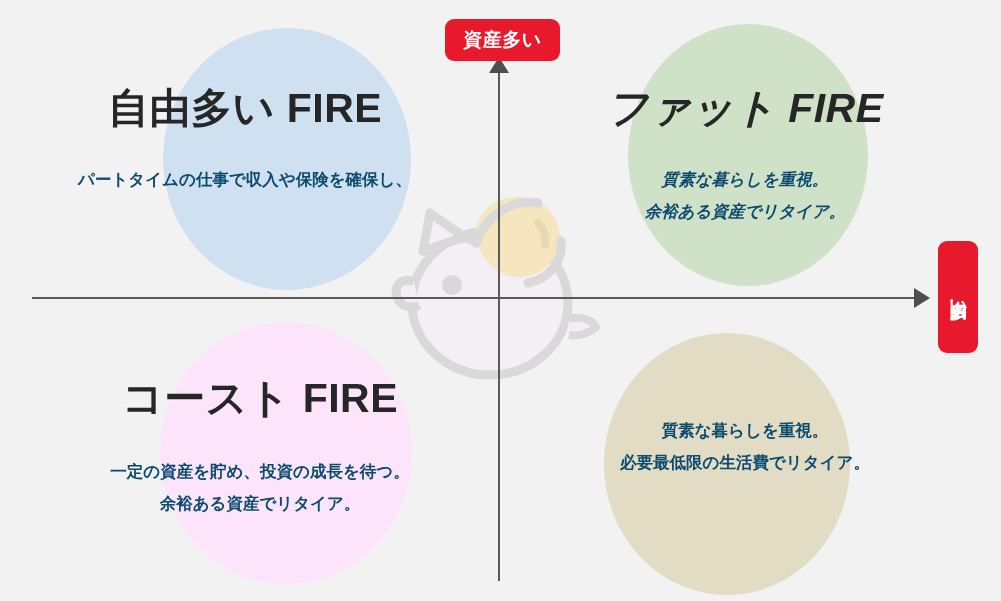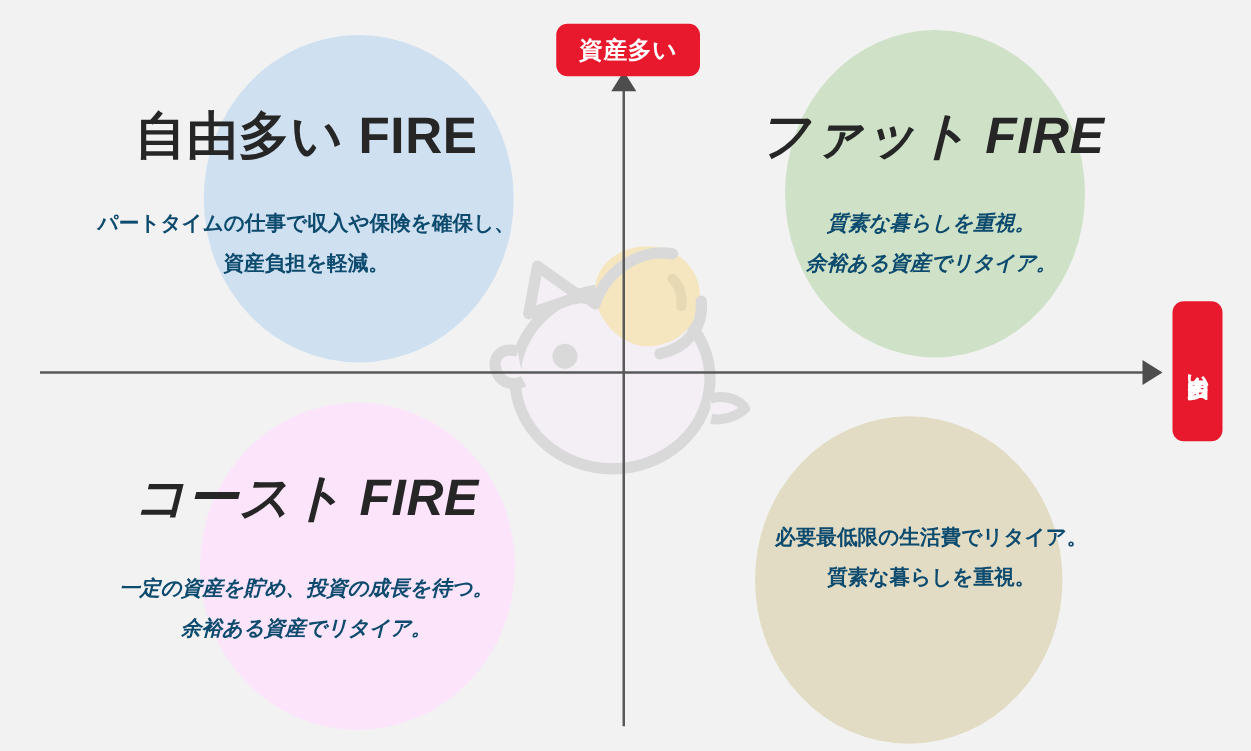--- a/index.html
+++ b/index.html
@@ -110,21 +110,21 @@
   .quad-desc {
     font-size: 16.5px;
     font-weight: bold;
     color: #0c4a6e;
     line-height: 1.95;
     white-space: nowrap;
   }
 
   .quad-barista { left: 20px;  top: 88px;  width: 450px; }
   .quad-fat     { left: 520px; top: 88px;  width: 450px; font-style: italic; }
-  .quad-coast   { left: 20px;  top: 378px; width: 450px; font-style: italic; }
+  .quad-coast   { left: 35px;  top: 378px; width: 450px; }
   .quad-lean    { left: 520px; top: 378px; width: 450px; }
 
   .quad .quad-desc { margin-top: 34px; }
   .quad-coast .quad-desc, .quad-lean .quad-desc { margin-top: 36px; text-align: center; }
 </style>
 </head>
 <body>
 
 <div id="stage">
 
@@ -159,21 +159,20 @@
     <span>資産多い</span>
   </div>
   <div class="badge badge-right">
     <span>自由多い</span>
   </div>
 
   <div class="quad quad-barista">
     <div class="quad-title">自由多い FIRE</div>
     <div class="quad-desc">
       <div>パートタイムの仕事で収入や保険を確保し、</div>
-      <div>資産負担を軽減。</div>
     </div>
   </div>
 
   <div class="quad quad-fat">
     <div class="quad-title">ファット FIRE</div>
     <div class="quad-desc">
       <div>質素な暮らしを重視。</div>
       <div>余裕ある資産でリタイア。</div>
     </div>
   </div>
@@ -181,18 +180,18 @@
   <div class="quad quad-coast">
     <div class="quad-title">コースト FIRE</div>
     <div class="quad-desc">
       <div>一定の資産を貯め、投資の成長を待つ。</div>
       <div>余裕ある資産でリタイア。</div>
     </div>
   </div>
 
   <div class="quad quad-lean">
     <div class="quad-desc">
+      <div>質素な暮らしを重視。</div>
       <div>必要最低限の生活費でリタイア。</div>
-      <div>質素な暮らしを重視。</div>
     </div>
   </div>
 
 </div>
 
 </body></html>

